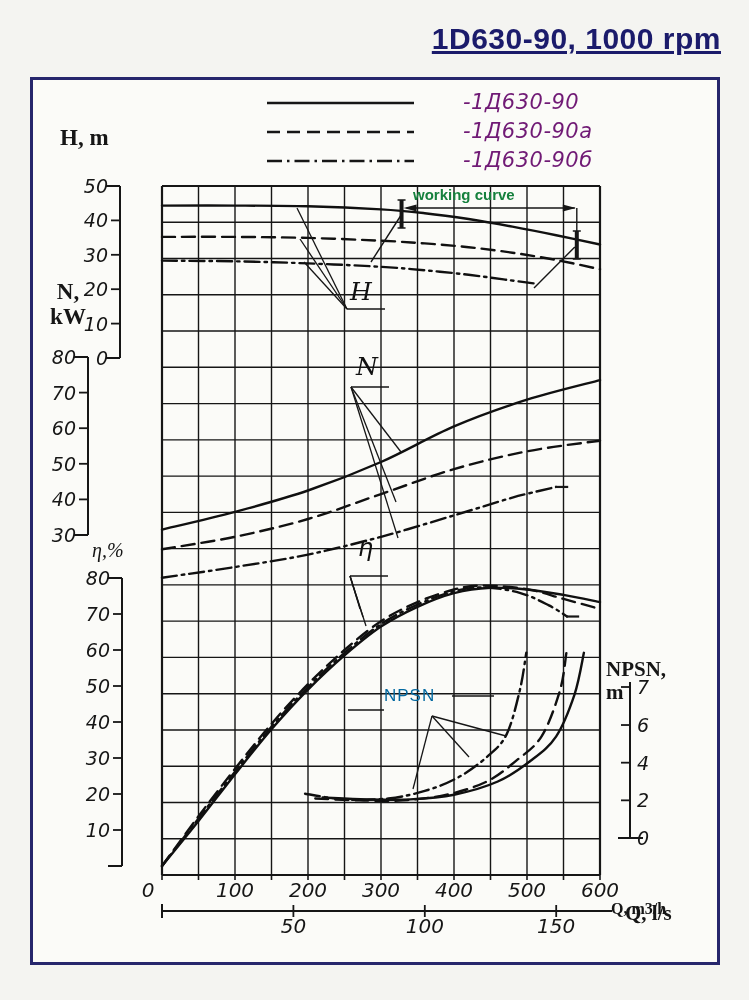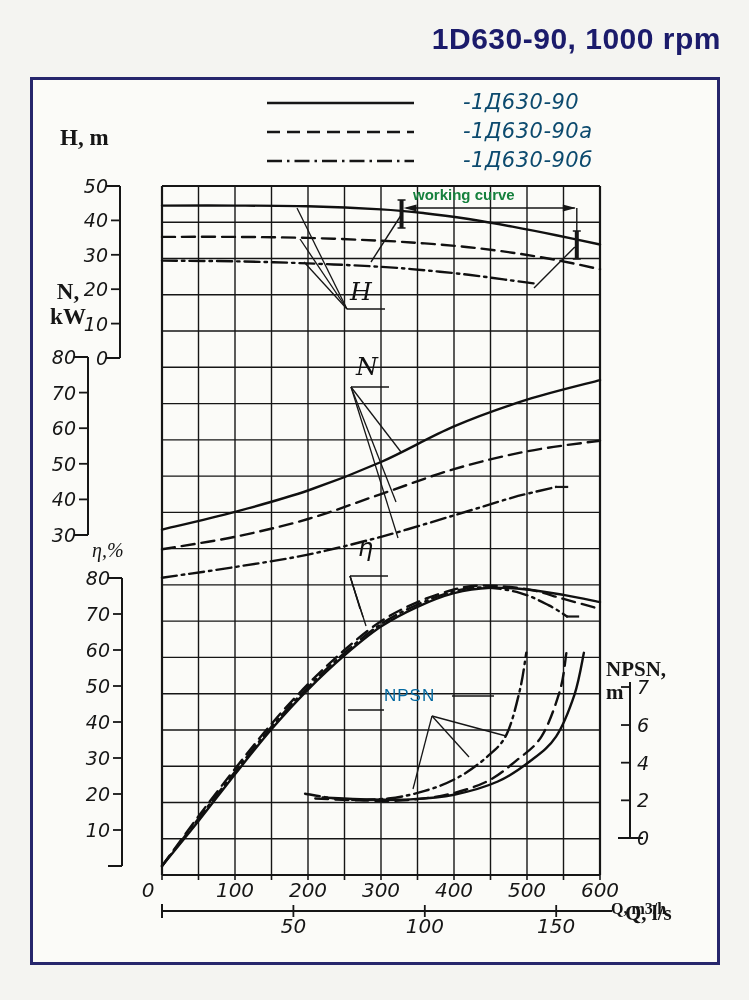--- a/index.html
+++ b/index.html
@@ -1,39 +1,39 @@
 <!DOCTYPE html>
 <html><head>
 <meta charset="utf-8">
 <style>
   html,body{margin:0;padding:0;}
   body{width:749px;height:1000px;position:relative;background:#f4f4f1;
        font-family:"DejaVu Sans",sans-serif;color:#161616;overflow:hidden;}
   .abs{position:absolute;}
   #title{top:22px;right:28px;font-size:30px;font-weight:bold;color:#1b1b6b;
-         font-family:"Liberation Sans",sans-serif;letter-spacing:.5px;}
+         font-family:"Liberation Sans",sans-serif;letter-spacing:.5px;text-decoration:underline;}
   #chart-box{left:30px;top:77px;width:690px;height:888px;box-sizing:border-box;
              border:3px solid #26266c;background:#fbfbf8;}
   #chart-svg{left:0;top:0;pointer-events:none;}
   .axlabel{font-weight:bold;font-family:Liberation Serif, serif;line-height:1.08;}
   #h-m-label{left:60px;top:126px;font-size:23px;}
   #n-kw-label{left:38px;top:280px;font-size:23px;width:60px;text-align:center;}
   #eta-pct-label{left:92px;top:540px;font-size:20px;font-style:italic;font-weight:normal;}
   #npsn-m-label{left:606px;top:610px;font-size:21px;margin-top:48px;}
   #q-m3h-label{left:611px;top:900px;font-size:16px;}
   #q-ls-label{left:617px;top:902px;font-size:21px;margin-left:8px;}
   #working-curve-label{left:413px;top:186px;font-size:15px;font-weight:bold;color:#15803d;
                        font-family:"Liberation Sans",sans-serif;}
   .curve-letter{font-family:"DejaVu Serif",serif;font-style:italic;font-size:25px;color:#111;}
   #curve-label-h{left:350px;top:277px;}
   #curve-label-n{left:356px;top:352px;}
   #curve-label-eta{left:358px;top:534px;font-family:"DejaVu Sans",sans-serif;font-size:24px;}
   #curve-label-npsn{left:384px;top:686px;font-size:17px;color:#0369a1;letter-spacing:1px;
                     font-family:"Liberation Sans",sans-serif;}
-  .legend-label{font-style:italic;font-size:21px;color:#0c4a6e;letter-spacing:.5px;}
+  .legend-label{font-style:italic;font-size:21px;color:#701a75;letter-spacing:.5px;}
   #legend-label-0{left:463px;top:90px;}
   #legend-label-1{left:463px;top:119px;}
   #legend-label-2{left:463px;top:148px;}
 </style>
 </head>
 <body>
 
 <div id="chart-box" class="abs"></div>
 
 <svg id="chart-svg" class="abs" width="749" height="1000" viewBox="0 0 749 1000">

